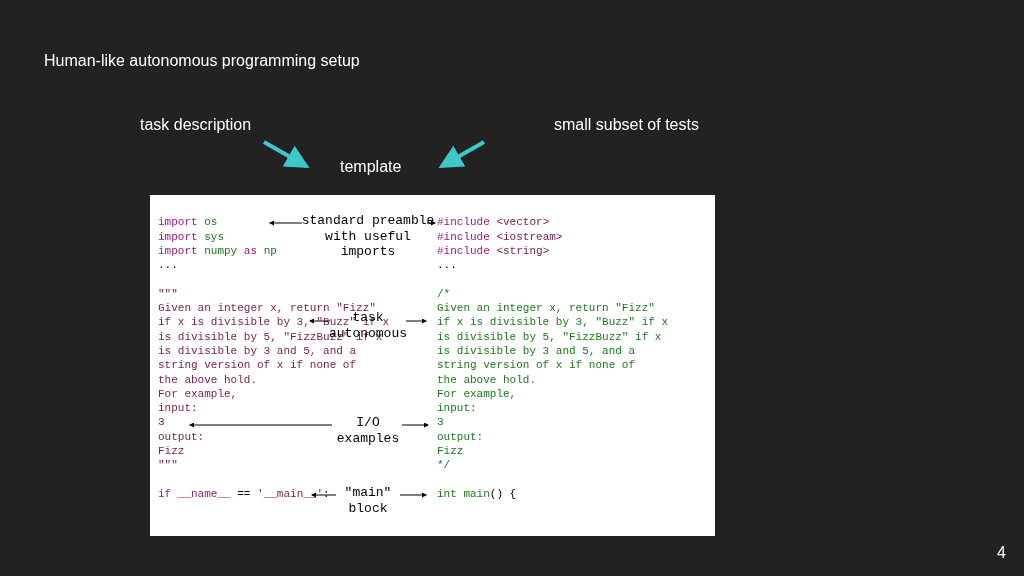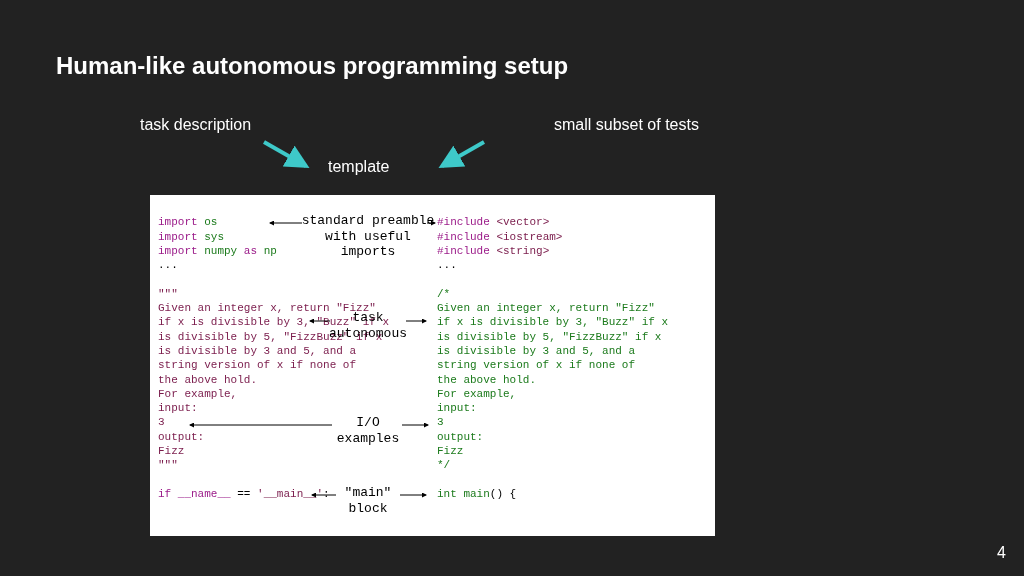--- a/index.html
+++ b/index.html
@@ -8,32 +8,32 @@
     height: 576px;
     background: #222222;
     color: #ffffff;
     font-family: Arial, Helvetica, sans-serif;
     position: relative;
     overflow: hidden;
   }
   .title {
     position: absolute;
     top: 52px;
-    left: 56px;
-    font-size: 24px;
-    font-weight: 700;
+    left: 44px;
+    font-size: 16px;
+    font-weight: 400;
   }
   .label {
     position: absolute;
     font-size: 16px;
     color: #ffffff;
   }
   .label-task { top: 116px; left: 140px; }
   .label-tests { top: 116px; left: 554px; }
-  .label-template { top: 158px; left: 328px; }
+  .label-template { top: 158px; left: 340px; }
   .arrow-svg {
     position: absolute;
   }
   .code-panel {
     position: absolute;
     top: 195px;
     left: 150px;
     width: 565px;
     height: 341px;
     background: #ffffff;

